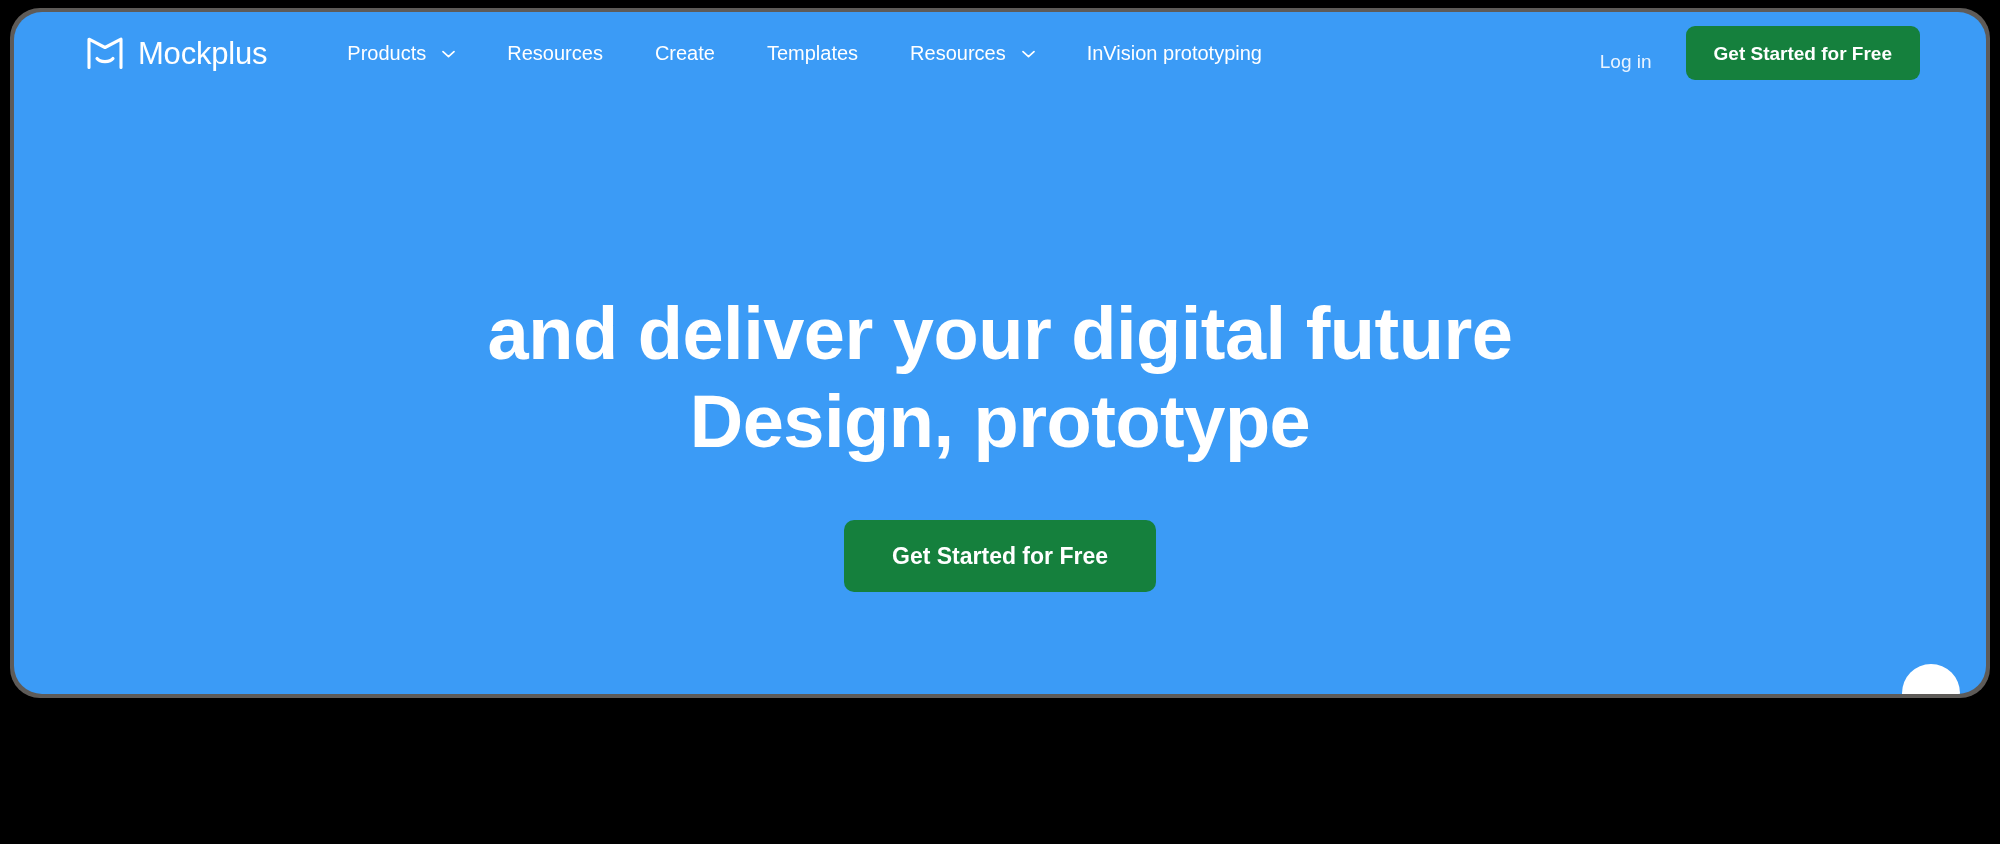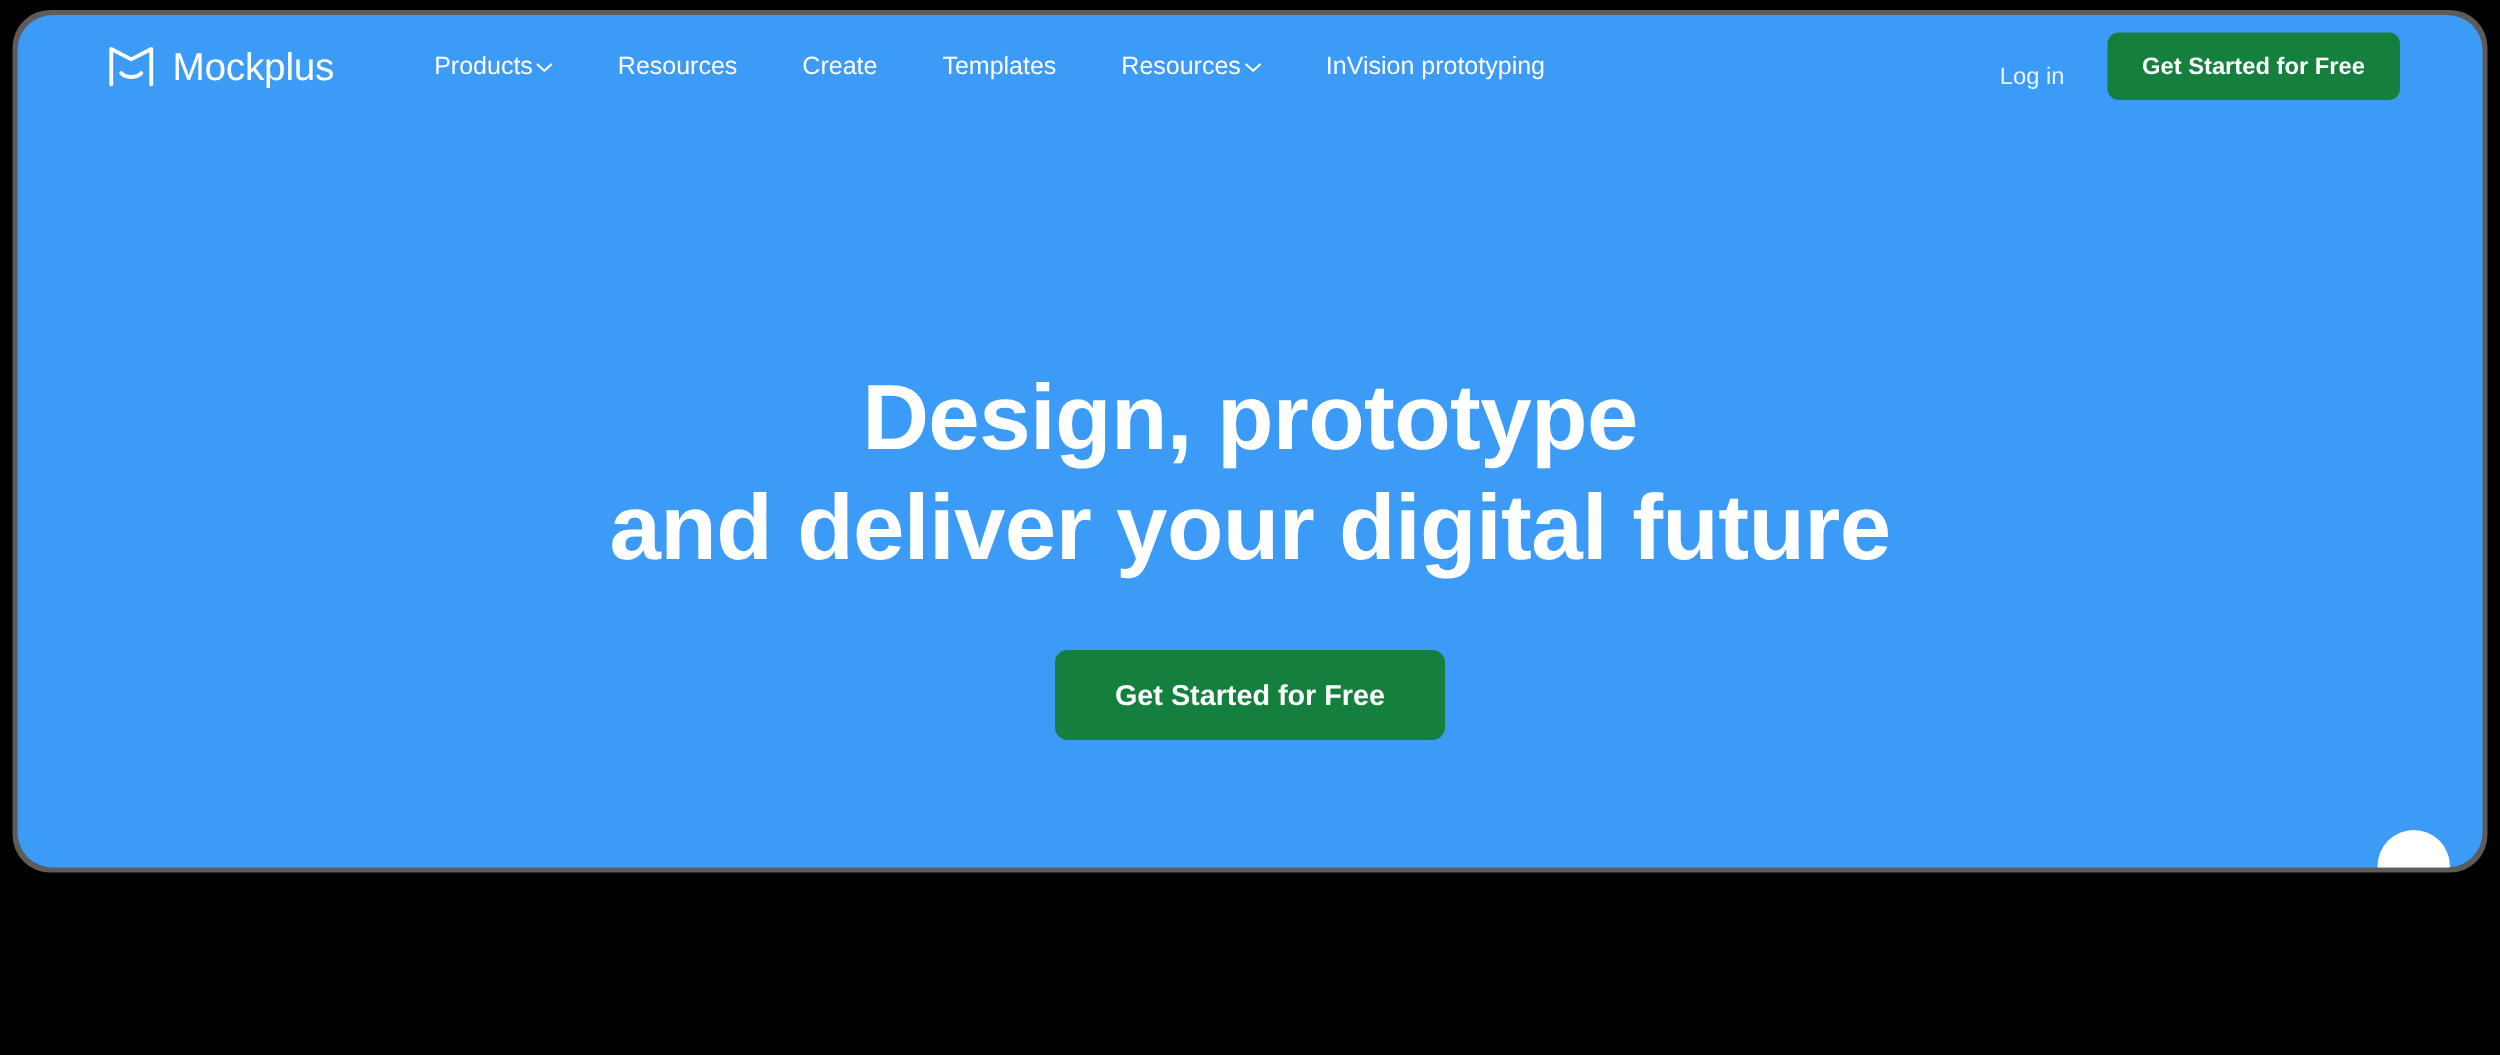--- a/index.html
+++ b/index.html
@@ -85,21 +85,21 @@
   .main-nav {
     display: flex;
     align-items: center;
     flex: 1 1 auto;
     gap: 0;
   }
 
   .nav-item {
     display: flex;
     align-items: center;
-    gap: 3px;
+    gap: 16px;
     color: #ffffff;
     font-size: 20px;
     line-height: 1;
     text-decoration: none;
     padding: 10px 26px;
     white-space: nowrap;
     cursor: pointer;
   }
 
   .chevron {
@@ -259,22 +259,22 @@
         <div class="header-actions">
           <a class="login-link">Log in</a>
           <button class="btn-dark">Get Started for Free</button>
         </div>
 
       </header>
 
       <section class="hero">
 
         <h1 class="hero-title">
+          <span class="line">and deliver your digital future</span>
           <span class="line">Design, prototype</span>
-          <span class="line">and deliver your digital future</span>
         </h1>
 
 
         <button class="btn-dark hero-cta">Get Started for Free</button>
 
       </section>
 
       <div class="help-widget"></div>
 
     </div>

